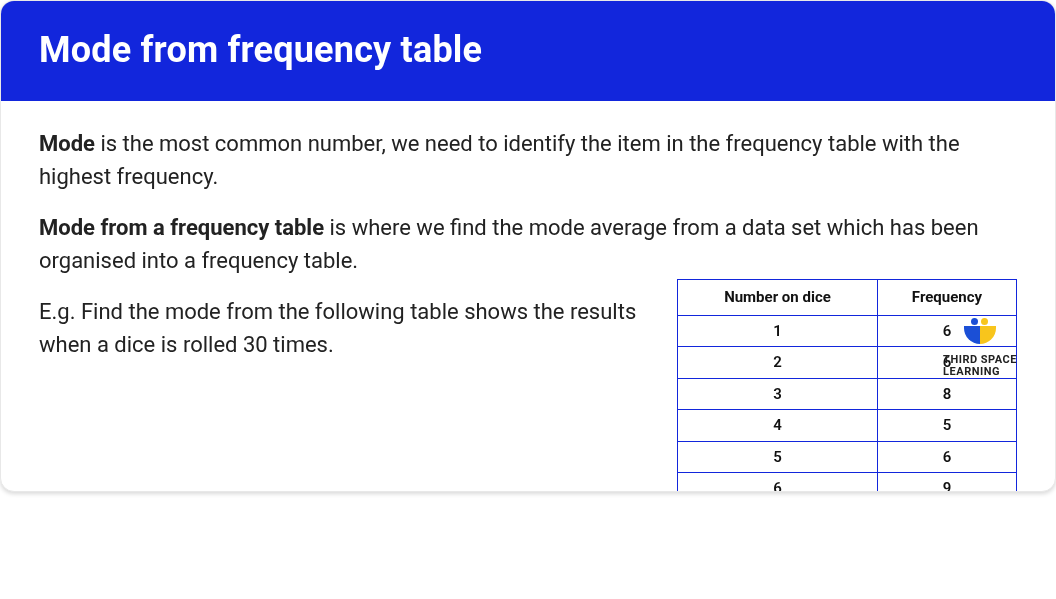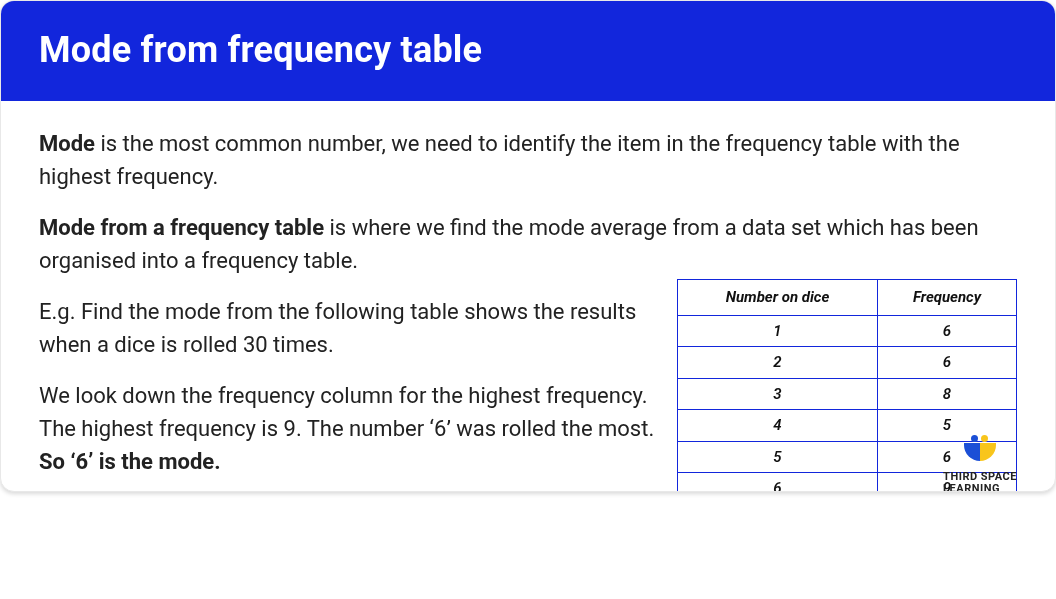--- a/index.html
+++ b/index.html
@@ -43,21 +43,20 @@
   .table-wrap {
     position: absolute;
     right: 38px;
     top: 178px;
     width: 340px;
   }
   table.freq {
     border-collapse: collapse;
     width: 100%;
     font-size: 15px;
-    font-style: italic;
   }
   table.freq th, table.freq td {
     border: 1px solid #1226dc;
     text-align: center;
     padding: 4px 6px;
     font-weight: 600;
     color: #111;
     background: #fff;
   }
   table.freq th {
@@ -113,23 +112,20 @@
     <p class="para">
       <span class="bold">Mode</span><span> is the most common number, we need to identify the item in the frequency table with the highest frequency.</span>
     </p>
 
     <p class="para">
       <span class="bold">Mode from a frequency table</span><span> is where we find the mode average from a data set which has been organised into a frequency table.</span>
     </p>
 
     <p class="para para-narrow">E.g. Find the mode from the following table shows the results when a dice is rolled 30 times.</p>
 
-    <p class="para para-narrow">
-      <span>We look down the frequency column for the highest frequency. The highest frequency is 9.  The number ‘</span><span>6</span><span>’ was rolled the most.  </span><span class="bold">So ‘6’ is the mode.</span>
-    </p>
 
     <div class="table-wrap">
       <table class="freq">
         <thead>
           <tr>
             <th>Number on dice</th>
             <th>Frequency</th>
           </tr>
         </thead>
         <tbody>

